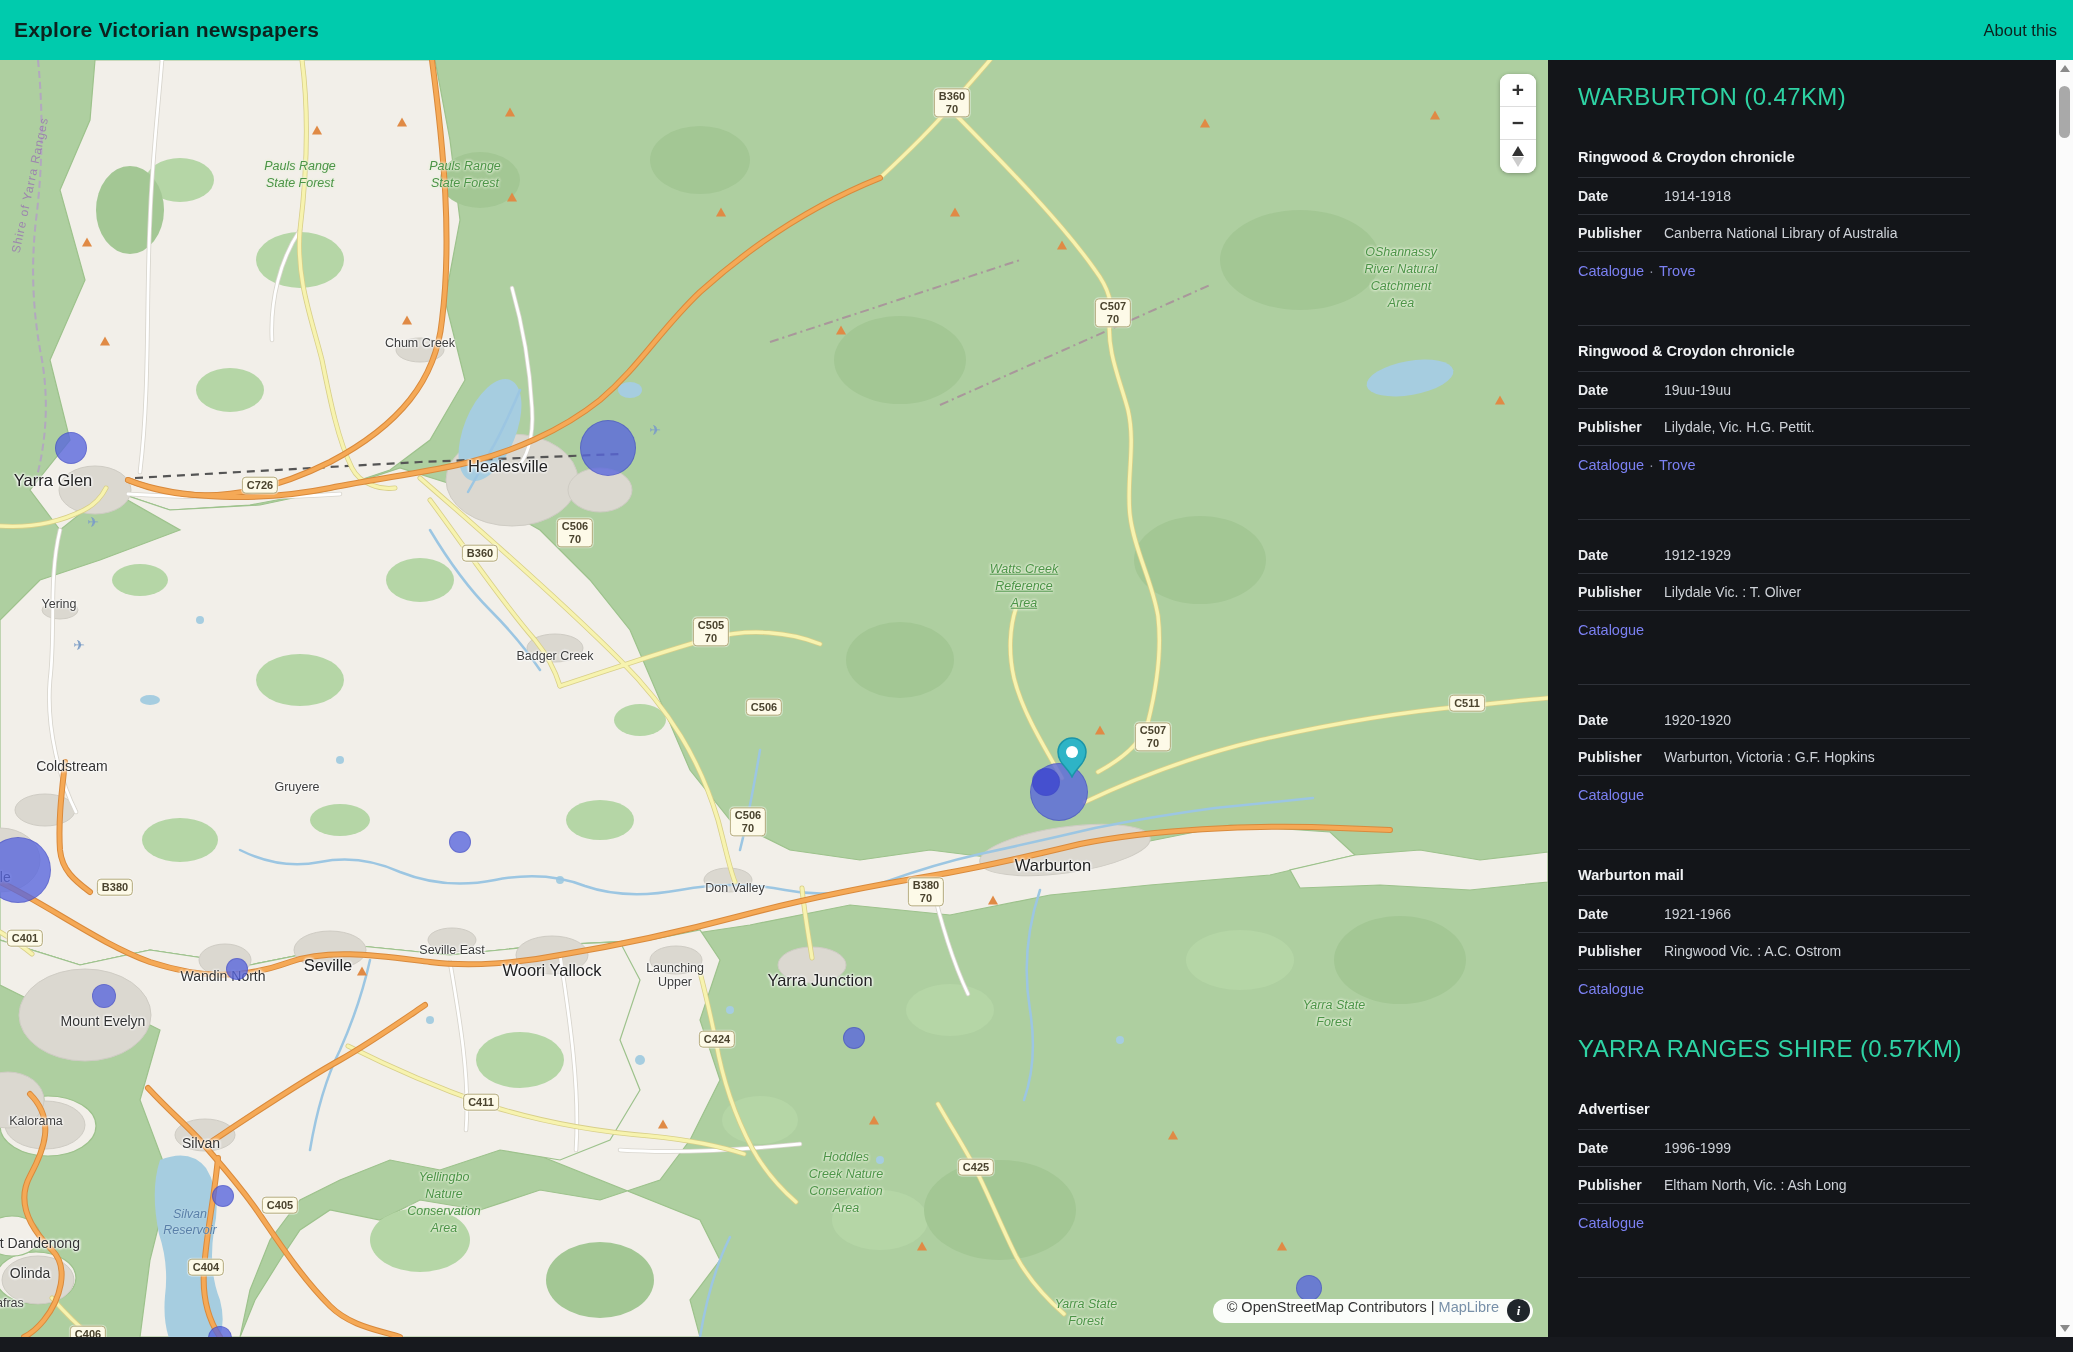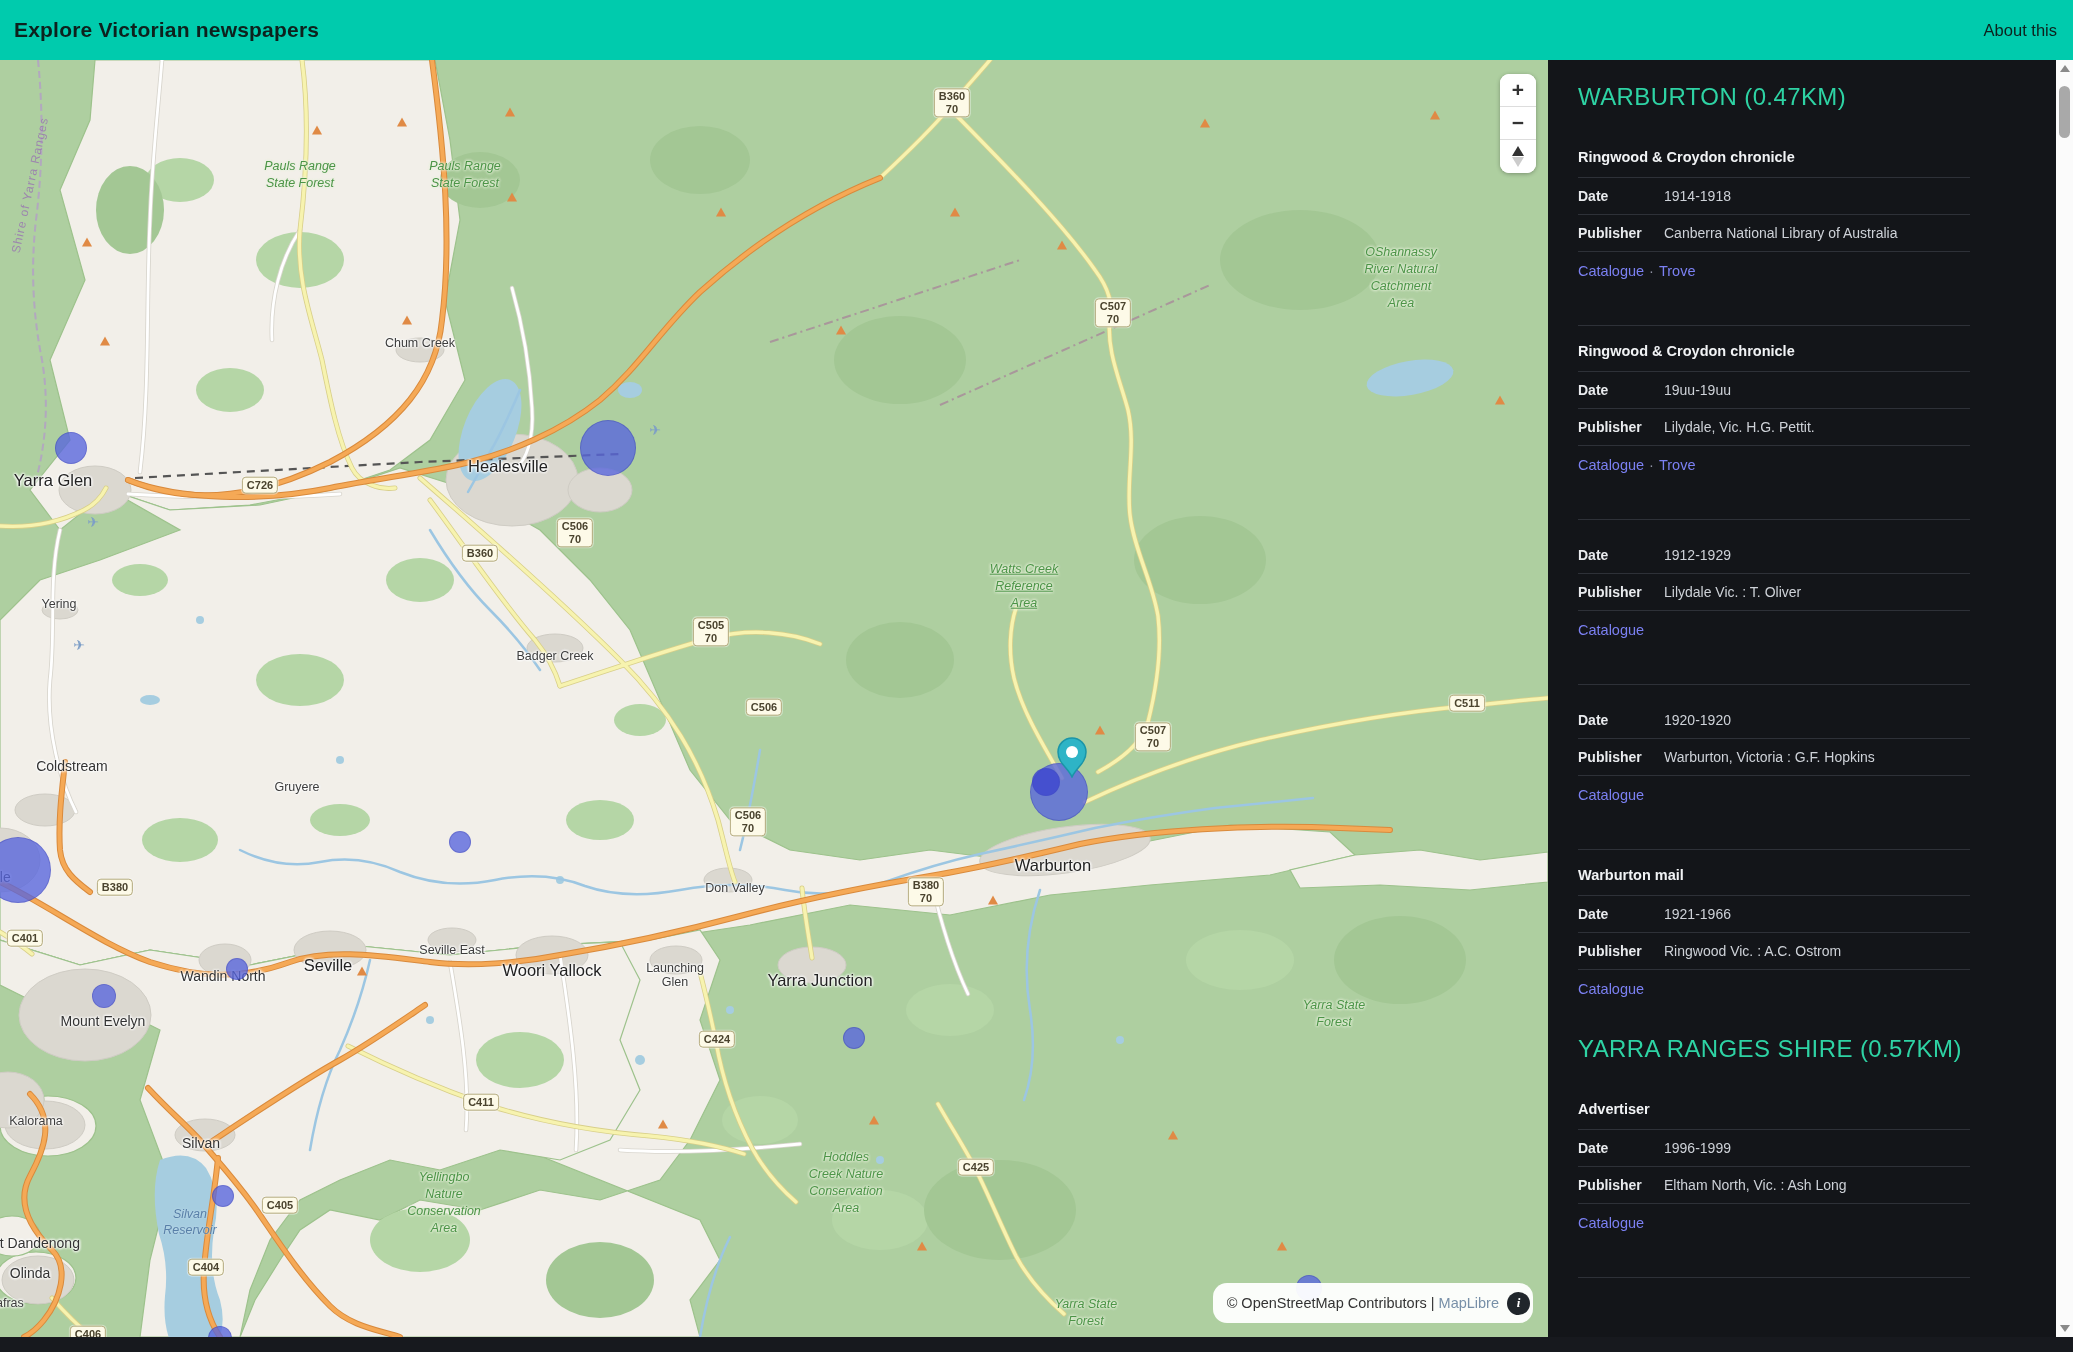--- a/index.html
+++ b/index.html
@@ -40,22 +40,22 @@
   
   .ctrl{position:absolute;left:1500px;top:14px;width:36px;background:#fff;border-radius:9px;
     box-shadow:0 1px 4px rgba(0,0,0,.3);overflow:hidden;}
   .ctrl .btn{width:36px;height:33px;display:flex;align-items:center;justify-content:center;
     font-size:21px;font-weight:700;color:#333;border-bottom:1px solid #ddd;cursor:pointer;background:#fff;}
   .ctrl .btn:last-child{border-bottom:none;}
   .ctrl .compass{display:flex;flex-direction:column;align-items:center;justify-content:center;gap:1px;}
   .ctrl .compass .n{width:0;height:0;border-left:6px solid transparent;border-right:6px solid transparent;border-bottom:10px solid #333;}
   .ctrl .compass .s{width:0;height:0;border-left:6px solid transparent;border-right:6px solid transparent;border-top:10px solid #ccc;}
   
-  .attrib{position:absolute;right:15px;bottom:14px;height:40px;background:rgba(255,255,255,.95);
-    border-radius:14px;display:flex;align-items:center;padding:0 3px 0 14px;font-size:14.5px;color:#333;}
+  .attrib{position:absolute;right:15px;bottom:14px;height:24px;background:rgba(255,255,255,.95);
+    border-radius:14px;display:flex;align-items:flex-start;padding:0 3px 0 14px;font-size:14.5px;color:#333;}
   .attrib .ml{color:#7890a8;cursor:pointer;margin-left:4px;}
   .attrib .info{width:23px;height:23px;border-radius:50%;background:#20262b;color:#fff;margin-left:8px;
     display:flex;align-items:center;justify-content:center;font-size:13px;font-weight:700;
     font-family:"Liberation Serif",serif;font-style:italic;cursor:pointer;}
   
   .sidebar{position:absolute;left:1548px;top:60px;width:508px;height:1277px;background:var(--sidebar-bg);
     overflow:hidden;padding:23px 0 0 30px;}
   .sec-heading{font-size:24px;color:var(--heading);font-weight:500;letter-spacing:.4px;margin-bottom:38px;}
   .entries{width:392px;}
   .entry{margin-bottom:22px;}
@@ -280,21 +280,21 @@
       <div class="maplabel town S" style="left: 297px; top: 727px;">Gruyere</div>
       <div class="maplabel town S" style="left: 420px; top: 283px;">Chum Creek</div>
       <div class="maplabel town S" style="left: 555px; top: 596px;">Badger Creek</div>
       <div class="maplabel town S" style="left: 735px; top: 828px;">Don Valley</div>
       <div class="maplabel town L" style="left: 328px; top: 905px;">Seville</div>
       <div class="maplabel town S" style="left: 452px; top: 890px;">Seville East</div>
       <div class="maplabel town L" style="left: 552px; top: 910px;">Woori Yallock</div>
       <div class="maplabel town M" style="left: 223px; top: 916px;">Wandin North</div>
       <div class="maplabel town M" style="left: 103px; top: 941px; margin-top: 20px;">Mount Evelyn</div>
       <div class="maplabel town S" style="left: 675px; top: 915px;">Launching
-Glen</div>
+Upper</div>
       <div class="maplabel town L" style="left: 820px; top: 920px;">Yarra Junction</div>
       <div class="maplabel town L" style="left: 1053px; top: 805px;">Warburton</div>
       <div class="maplabel town M" style="left: 201px; top: 1083px;">Silvan</div>
       <div class="maplabel town S" style="left: 36px; top: 1061px;">Kalorama</div>
       <div class="maplabel town M" style="left: 34px; top: 1183px;">Mt Dandenong</div>
       <div class="maplabel town M" style="left: 30px; top: 1213px;">Olinda</div>
       <div class="maplabel town S" style="left: -4px; top: 1243px;">Sassafras</div>
       <div class="maplabel town M" style="left: -13px; top: 817px;">Lilydale</div>
       <div class="maplabel area" style="left: 300px; top: 115px;">Pauls Range
 State Forest</div>

